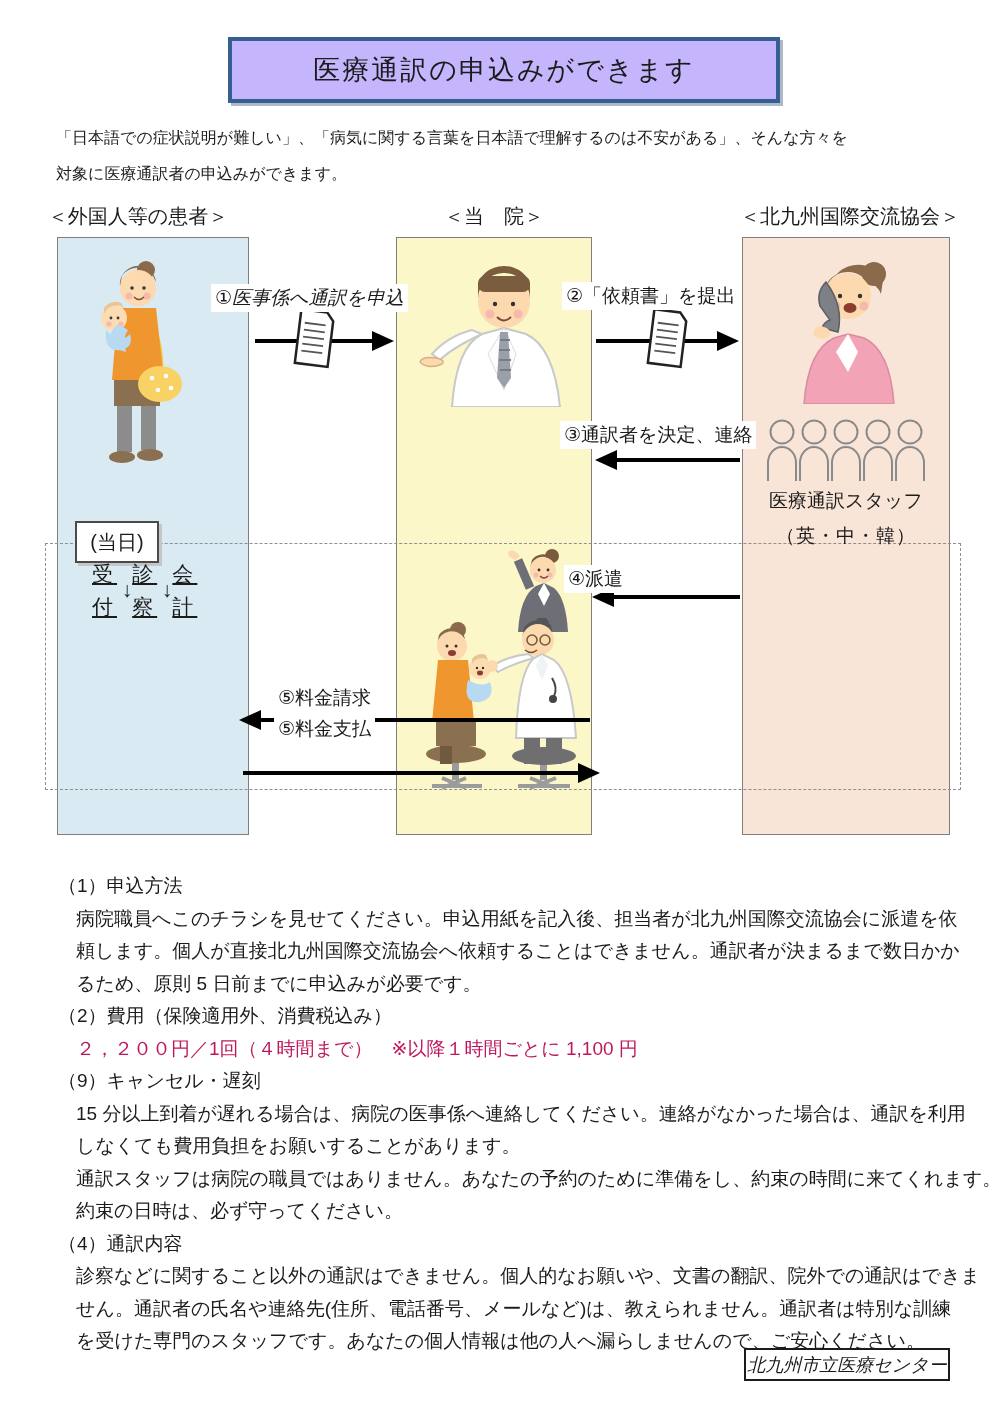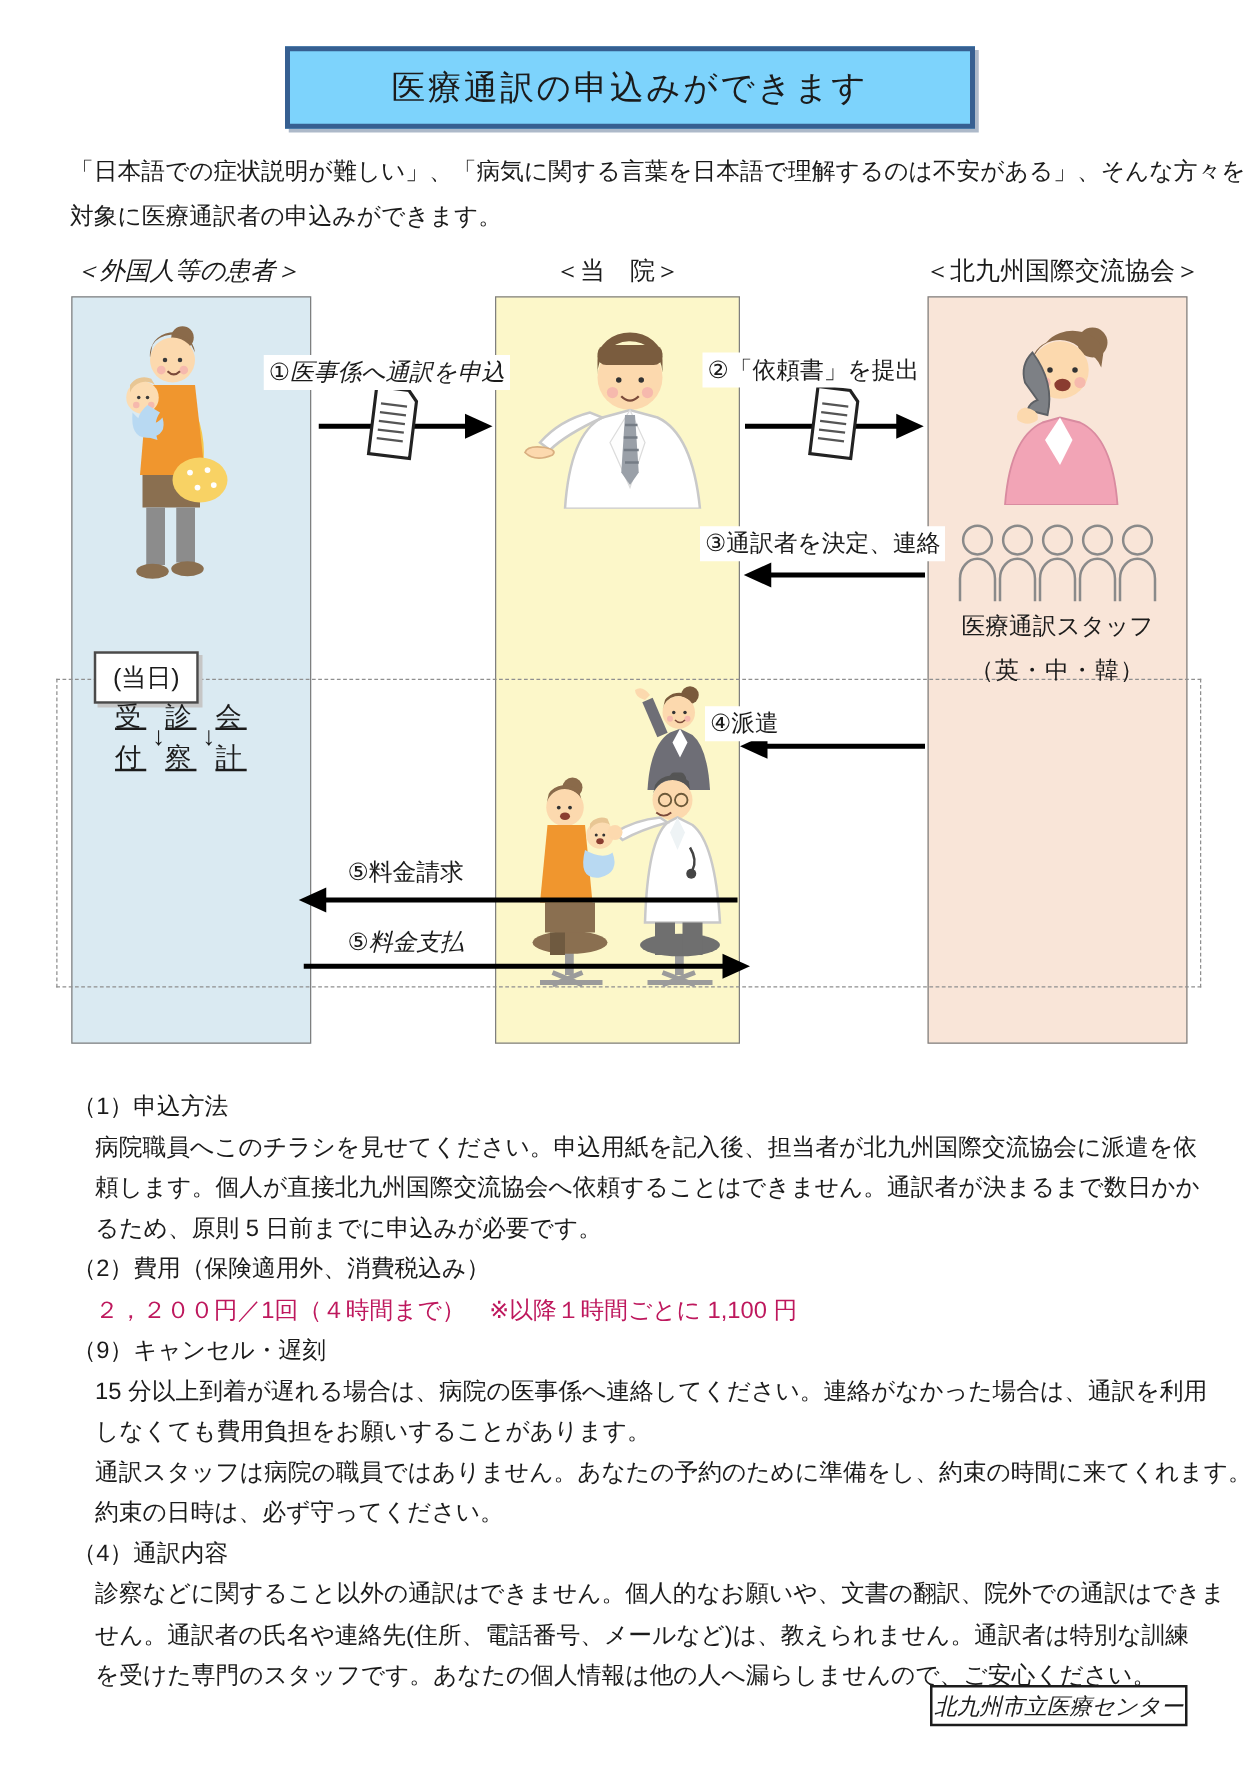--- a/index.html
+++ b/index.html
@@ -4,30 +4,30 @@
 <style>
   html,body{margin:0;padding:0;background:#ffffff;}
   #canvas{
     position:relative;width:1006px;height:1426px;background:#ffffff;
     font-family:"Liberation Sans","DejaVu Sans",sans-serif;color:#1b1b1b;
     overflow:hidden;
   }
   
   .title-box{
     position:absolute;left:228px;top:37px;width:544px;height:58px;
-    border:4px solid #365f91;box-shadow:3px 3px 0 #adb9c9;background:#7dd3fc;
+    border:4px solid #365f91;box-shadow:3px 3px 0 #adb9c9;background:#c4b5fd;
     display:flex;align-items:center;justify-content:center;
     font-size:27px;letter-spacing:2px;font-weight:500;
   }
   
-  .intro{position:absolute;left:56px;top:120px;width:920px;font-size:19px;line-height:36px;}
+  .intro{position:absolute;left:56px;top:120px;width:920px;font-size:16px;line-height:36px;}
   .intro div{white-space:nowrap;}
   
   .col-header{position:absolute;top:203px;font-size:20px;text-align:center;white-space:nowrap;font-weight:500;}
-  .ch-patient{left:40px;width:220px;font-style:italic;}
+  .ch-patient{left:28px;width:220px;}
   .ch-hospital{left:396px;width:196px;}
   .ch-association{left:728px;width:244px;}
   .column{position:absolute;top:237px;height:598px;border:1px solid #7f7f7f;box-sizing:border-box;}
   .col-patient{left:57px;width:192px;background:#daeaf2;}
   .col-hospital{left:396px;width:196px;background:#fcf7c9;}
   .col-association{left:742px;width:208px;background:#f9e5d8;}
   .dashed-zone{position:absolute;left:45px;top:543px;width:916px;height:247px;border:1px dashed #8f8f8f;box-sizing:border-box;}
   .day-box{
     position:absolute;left:55px;top:521px;width:84px;height:42px;background:#fff;
     border:2px solid #4a4a4a;box-shadow:3px 3px 0 #c6c6c6;box-sizing:border-box;
@@ -47,21 +47,21 @@
   .a3{left:616px;top:458px;width:124px;}
   .a4{left:613px;top:595px;width:127px;}
   .a5a{left:260px;top:718px;width:330px;}
   .a5b{left:243px;top:771px;width:336px;}
   .flow-label{position:absolute;background:#fff;padding:1px 4px;font-size:19px;white-space:nowrap;}
   .lbl1{left:211px;top:284px;font-style:italic;}
   .lbl2{left:562px;top:282px;}
   .lbl3{left:560px;top:421px;}
   .lbl4{left:564px;top:565px;}
   .lbl5a{left:274px;top:684px;}
-  .lbl5b{left:274px;top:740px;font-style:italic;}
+  .lbl5b{left:274px;top:715px;}
   .doc-icon{position:absolute;width:46px;height:60px;}
   .doc1{left:291px;top:308px;transform:rotate(7deg);}
   .doc2{left:644px;top:308px;transform:rotate(7deg);}
   
   .staff-block{position:absolute;left:742px;top:418px;width:208px;text-align:center;}
   .staff-icons{display:flex;justify-content:center;}
   .staff-icons svg{margin:0 -2px;}
   .staff-label{font-size:19px;margin-top:6px;}
   .staff-langs{font-size:19px;margin-top:9px;letter-spacing:1px;}
   

